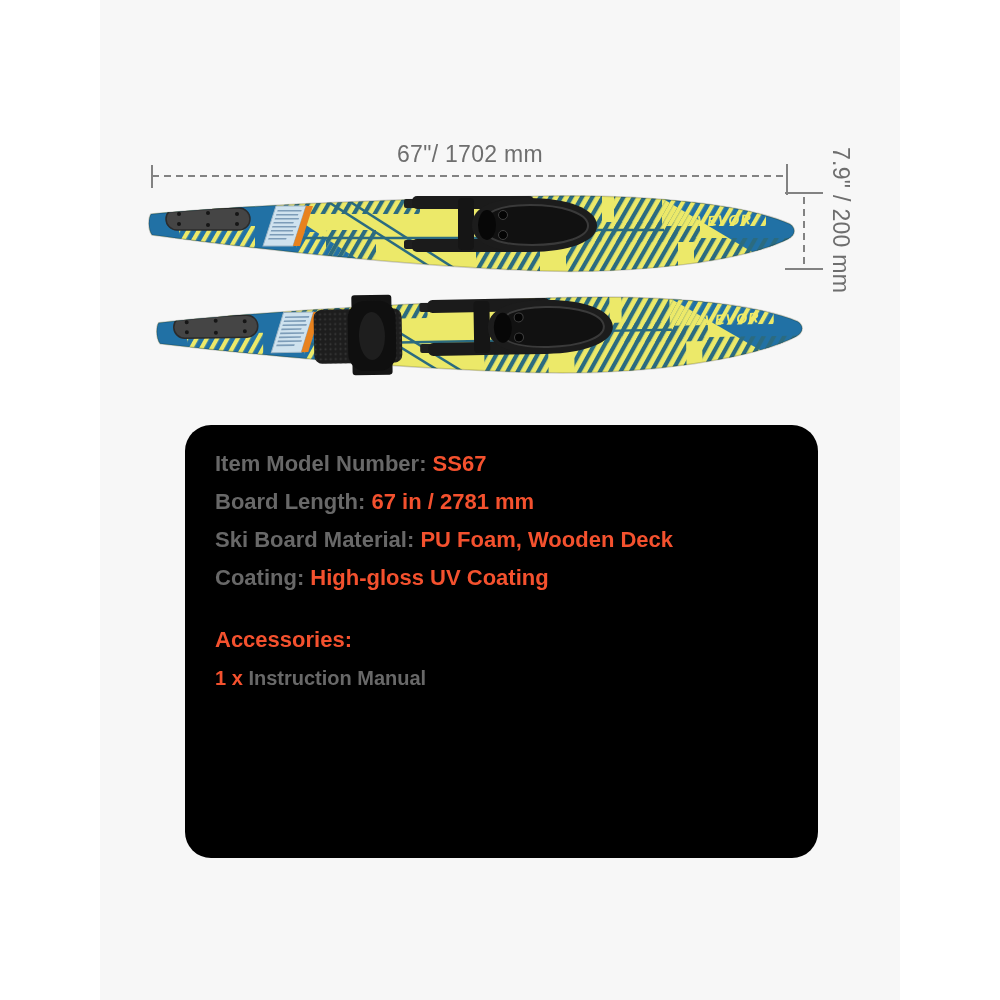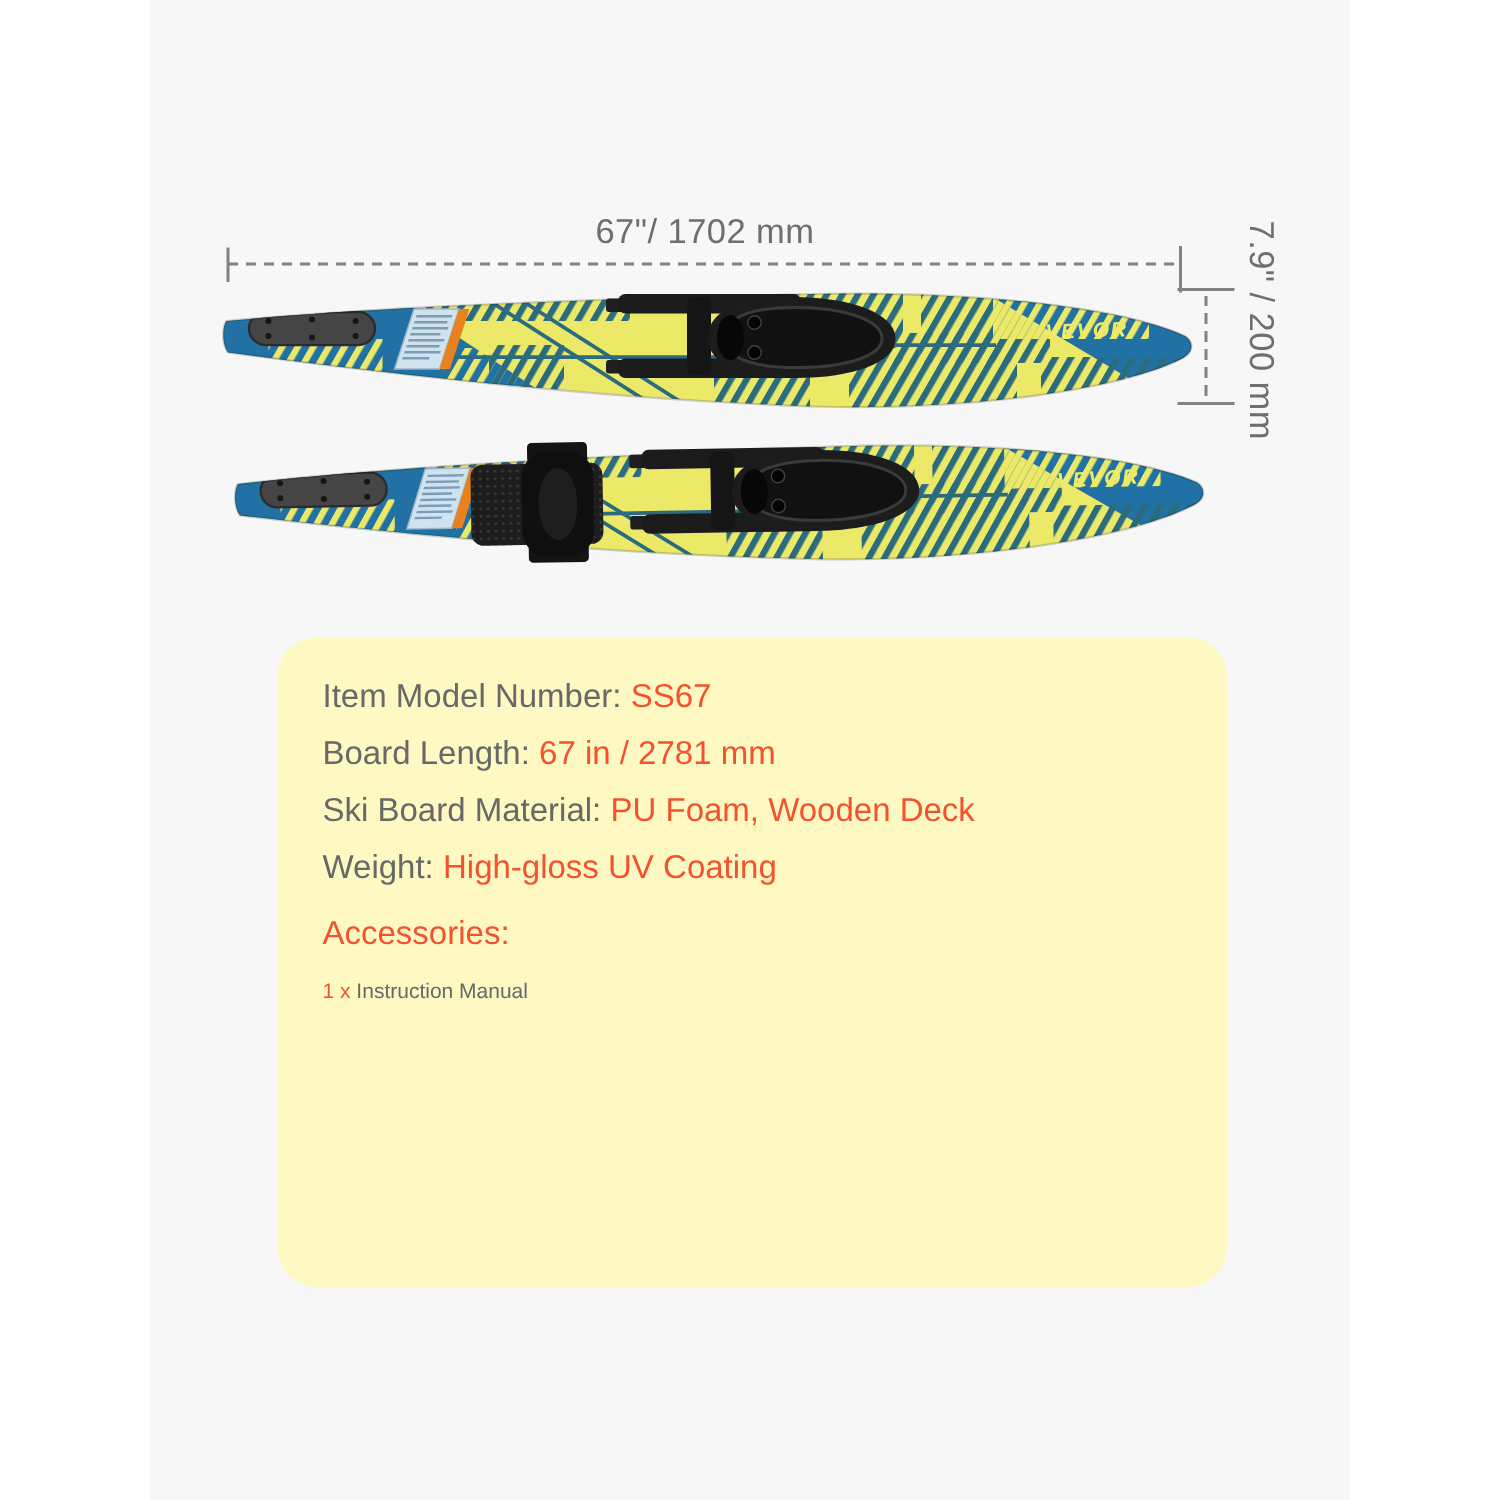--- a/index.html
+++ b/index.html
@@ -27,27 +27,28 @@
   .dim-width-label{
     position:absolute;left:827px;top:147px;height:190px;
     writing-mode:vertical-rl;font-size:23px;color:#6e6e6e;letter-spacing:.3px;
   }
 
   .skis{position:absolute;left:140px;top:186px;}
 
   
   .specs-card{
     position:absolute;left:185px;top:425px;width:633px;height:433px;
-    background:#fef9c3;border-radius:26px;box-sizing:border-box;
+    background:#000000;border-radius:26px;box-sizing:border-box;
     padding:20px 26px 0 30px;
+    font-weight:bold;
   }
   .spec-row{font-size:22px;line-height:38px;color:#686868;white-space:nowrap;}
   .spec-value{color:#f4512e;}
-  .acc-heading{font-size:22px;line-height:38px;color:#f4512e;margin-top:6px;}
-  .acc-line{font-size:14px;line-height:38px;color:#686868;}
+  .acc-heading{font-size:22px;line-height:38px;color:#f4512e;margin-top:24px;}
+  .acc-line{font-size:20px;line-height:38px;color:#686868;}
   .acc-qty{color:#f4512e;}
 </style>
 </head>
 <body>
 
 <div class="panel"></div>
 
 <div class="dim-length-label">67"/ 1702 mm</div>
 <div class="dash-h"></div>
 <div class="tick tick-left"></div>
@@ -157,21 +158,21 @@
   </div>
   <div class="spec-row">
     <span class="spec-label">Board Length:</span>
     <span class="spec-value">67 in / 2781 mm</span>
   </div>
   <div class="spec-row">
     <span class="spec-label">Ski Board Material:</span>
     <span class="spec-value">PU Foam, Wooden Deck</span>
   </div>
   <div class="spec-row">
-    <span class="spec-label">Weight:</span>
+    <span class="spec-label">Coating:</span>
     <span class="spec-value">High-gloss UV Coating</span>
   </div>
   <div class="acc-heading">Accessories:</div>
   <div class="acc-line">
     <span class="acc-qty">1 x</span>
     <span>Instruction Manual</span>
   </div>
 </div>
 
 </body></html>

